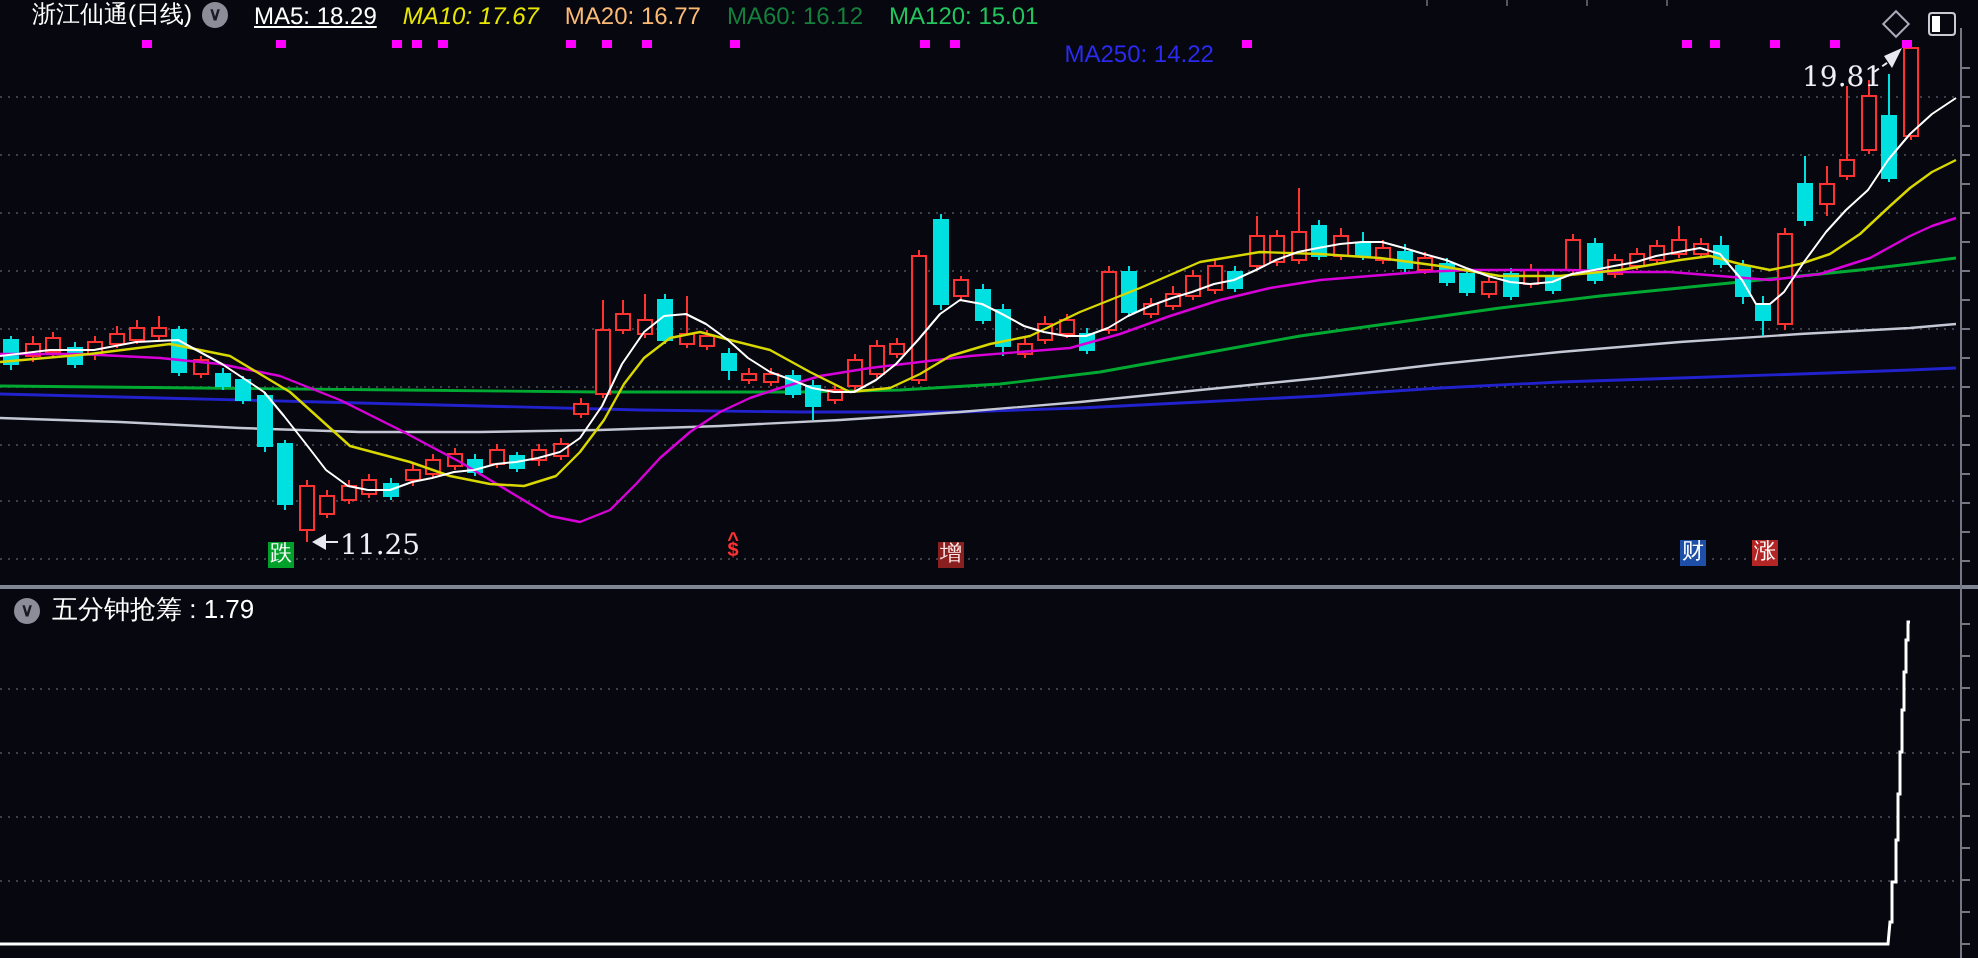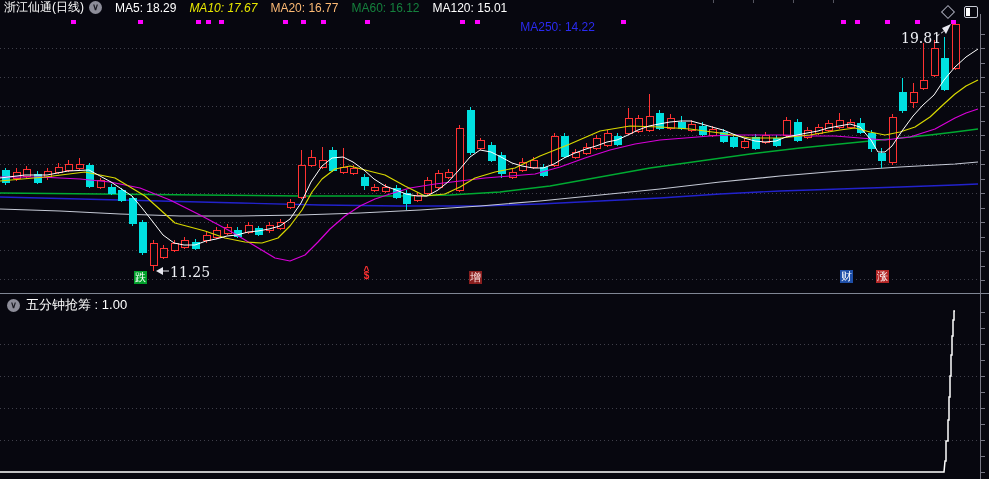--- a/index.html
+++ b/index.html
@@ -1,19 +1,19 @@
 <!DOCTYPE html>
 <html><head>
 <meta charset="utf-8">
 <style>
   html,body{margin:0;padding:0;background:#05050c;}
   #app{position:relative;width:989px;height:479px;background:#07070f;overflow:hidden;
        font-family:"Liberation Sans",sans-serif;}
   #chart{position:absolute;left:0;top:0;display:block;}
-  .hdr{position:absolute;left:4px;top:0;height:15px;display:flex;align-items:center;
+  .hdr{position:absolute;left:16px;top:0;height:15px;display:flex;align-items:center;
        gap:13px;font-size:12px;color:#fff;white-space:nowrap;z-index:5;}
   .titlewrap{display:flex;align-items:center;gap:5px;}
   .circle{display:inline-block;width:13px;height:13px;border-radius:50%;background:#8d8d99;
           color:#1a1a22;font-size:9px;line-height:13px;text-align:center;font-weight:bold;}
   .ma-label{letter-spacing:0;}
   .tricons{position:absolute;top:6px;right:11px;display:flex;gap:11px;align-items:center;z-index:5;}
   .diamond{width:8px;height:8px;border:1px solid #a8aab8;transform:rotate(45deg);display:inline-block;}
   .layout{position:relative;width:12px;height:10px;border:1px solid #c8cad4;border-radius:2px;display:inline-block;}
   .layout i{position:absolute;left:1px;top:1px;bottom:1px;width:4px;background:#ffffff;}
   .subhdr{position:absolute;top:296px;left:7px;display:flex;align-items:center;gap:6px;
@@ -289,38 +289,38 @@
       <line x1="169" y1="271" x2="161" y2="271" stroke="#e8e8f0" stroke-width="1"></line>
       <polygon points="156,271 163,267 163,275" fill="#e8e8f0"></polygon>
       <polyline points="0,472 944,472 945,461 946,461 946,441 948,441 948,420 949,420 949,397 950,397 950,376 951,376 951,355 952,355 952,336 953,336 953,320 954,320 954,311 955,311" fill="none" stroke="#ffffff" stroke-width="1.5"></polyline>
     </svg>
 
   <div class="hdr">
     <span class="titlewrap">
       <span>浙江仙通(日线)</span>
       <span class="circle">∨</span>
     </span>
-    <span class="ma-label" style="color: rgb(255, 255, 255);">MA5: 18.29</span>
+    <span class="ma-label" style="color: rgb(255, 255, 255); text-decoration: underline;">MA5: 18.29</span>
     <span class="ma-label" style="color: rgb(232, 232, 0); font-style: italic;">MA10: 17.67</span>
     <span class="ma-label" style="color: #fdba74;">MA20: 16.77</span>
     <span class="ma-label" style="color: #15803d;">MA60: 16.12</span>
-    <span class="ma-label" style="color: #ffffff;">MA120: 15.01</span>
+    <span class="ma-label" style="color: #22c55e;">MA120: 15.01</span>
     <span class="ma-label" style="color: rgb(42, 42, 240); margin-top: 38px;">MA250: 14.22</span>
   </div>
 
   <div class="tricons">
     <span class="diamond"></span>
     <span class="layout">
         <i></i>
       </span>
   </div>
 
   <div class="subhdr">
     <span class="circle">∨</span>
-    <span>五分钟抢筹 : 1.00</span>
+    <span>五分钟抢筹 : 1.79</span>
   </div>
 
   <div id="badges">
       <div class="badge" style="left: 134px; top: 271px; background: rgb(0, 160, 42); color: rgb(255, 255, 255);">跌</div>
       <div class="badge hat" style="left: 360px; top: 268px; background: transparent; color: rgb(255, 50, 50);"><span class="caret">^</span><span>$</span></div>
       <div class="badge" style="left: 469px; top: 271px; background: rgb(138, 31, 31); color: rgb(255, 232, 232);">增</div>
       <div class="badge" style="left: 840px; top: 270px; background: rgb(30, 79, 168); color: rgb(255, 255, 255);">财</div>
       <div class="badge" style="left: 876px; top: 270px; background: rgb(180, 38, 38); color: rgb(255, 255, 255);">涨</div>
     </div>
 </div>

